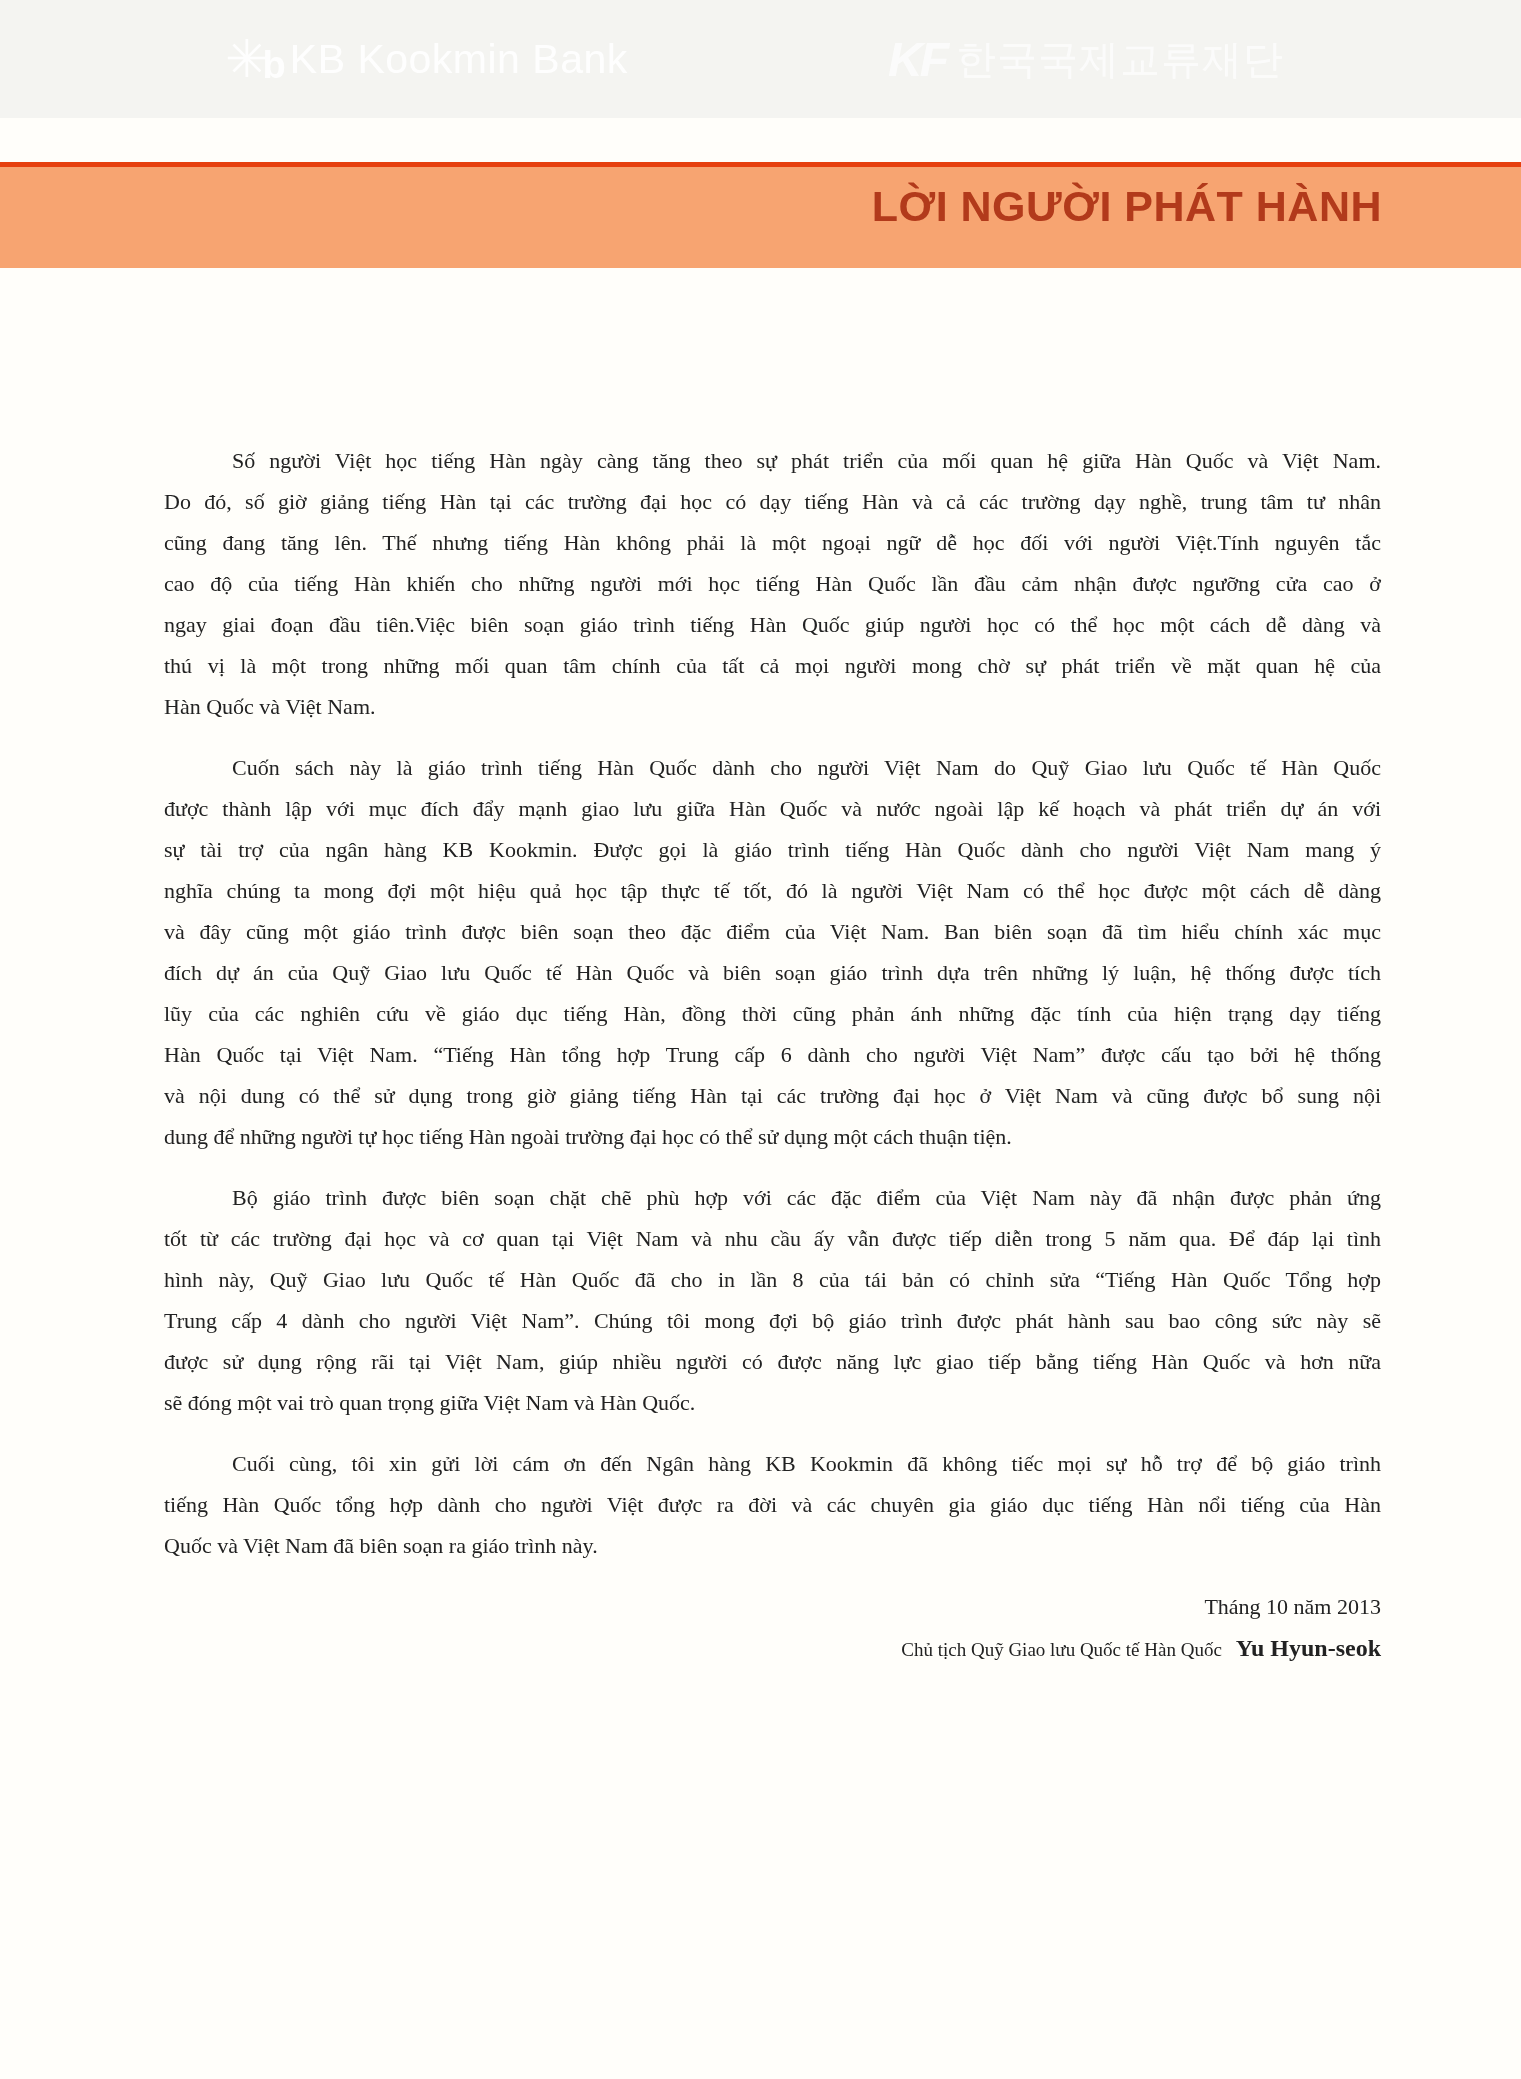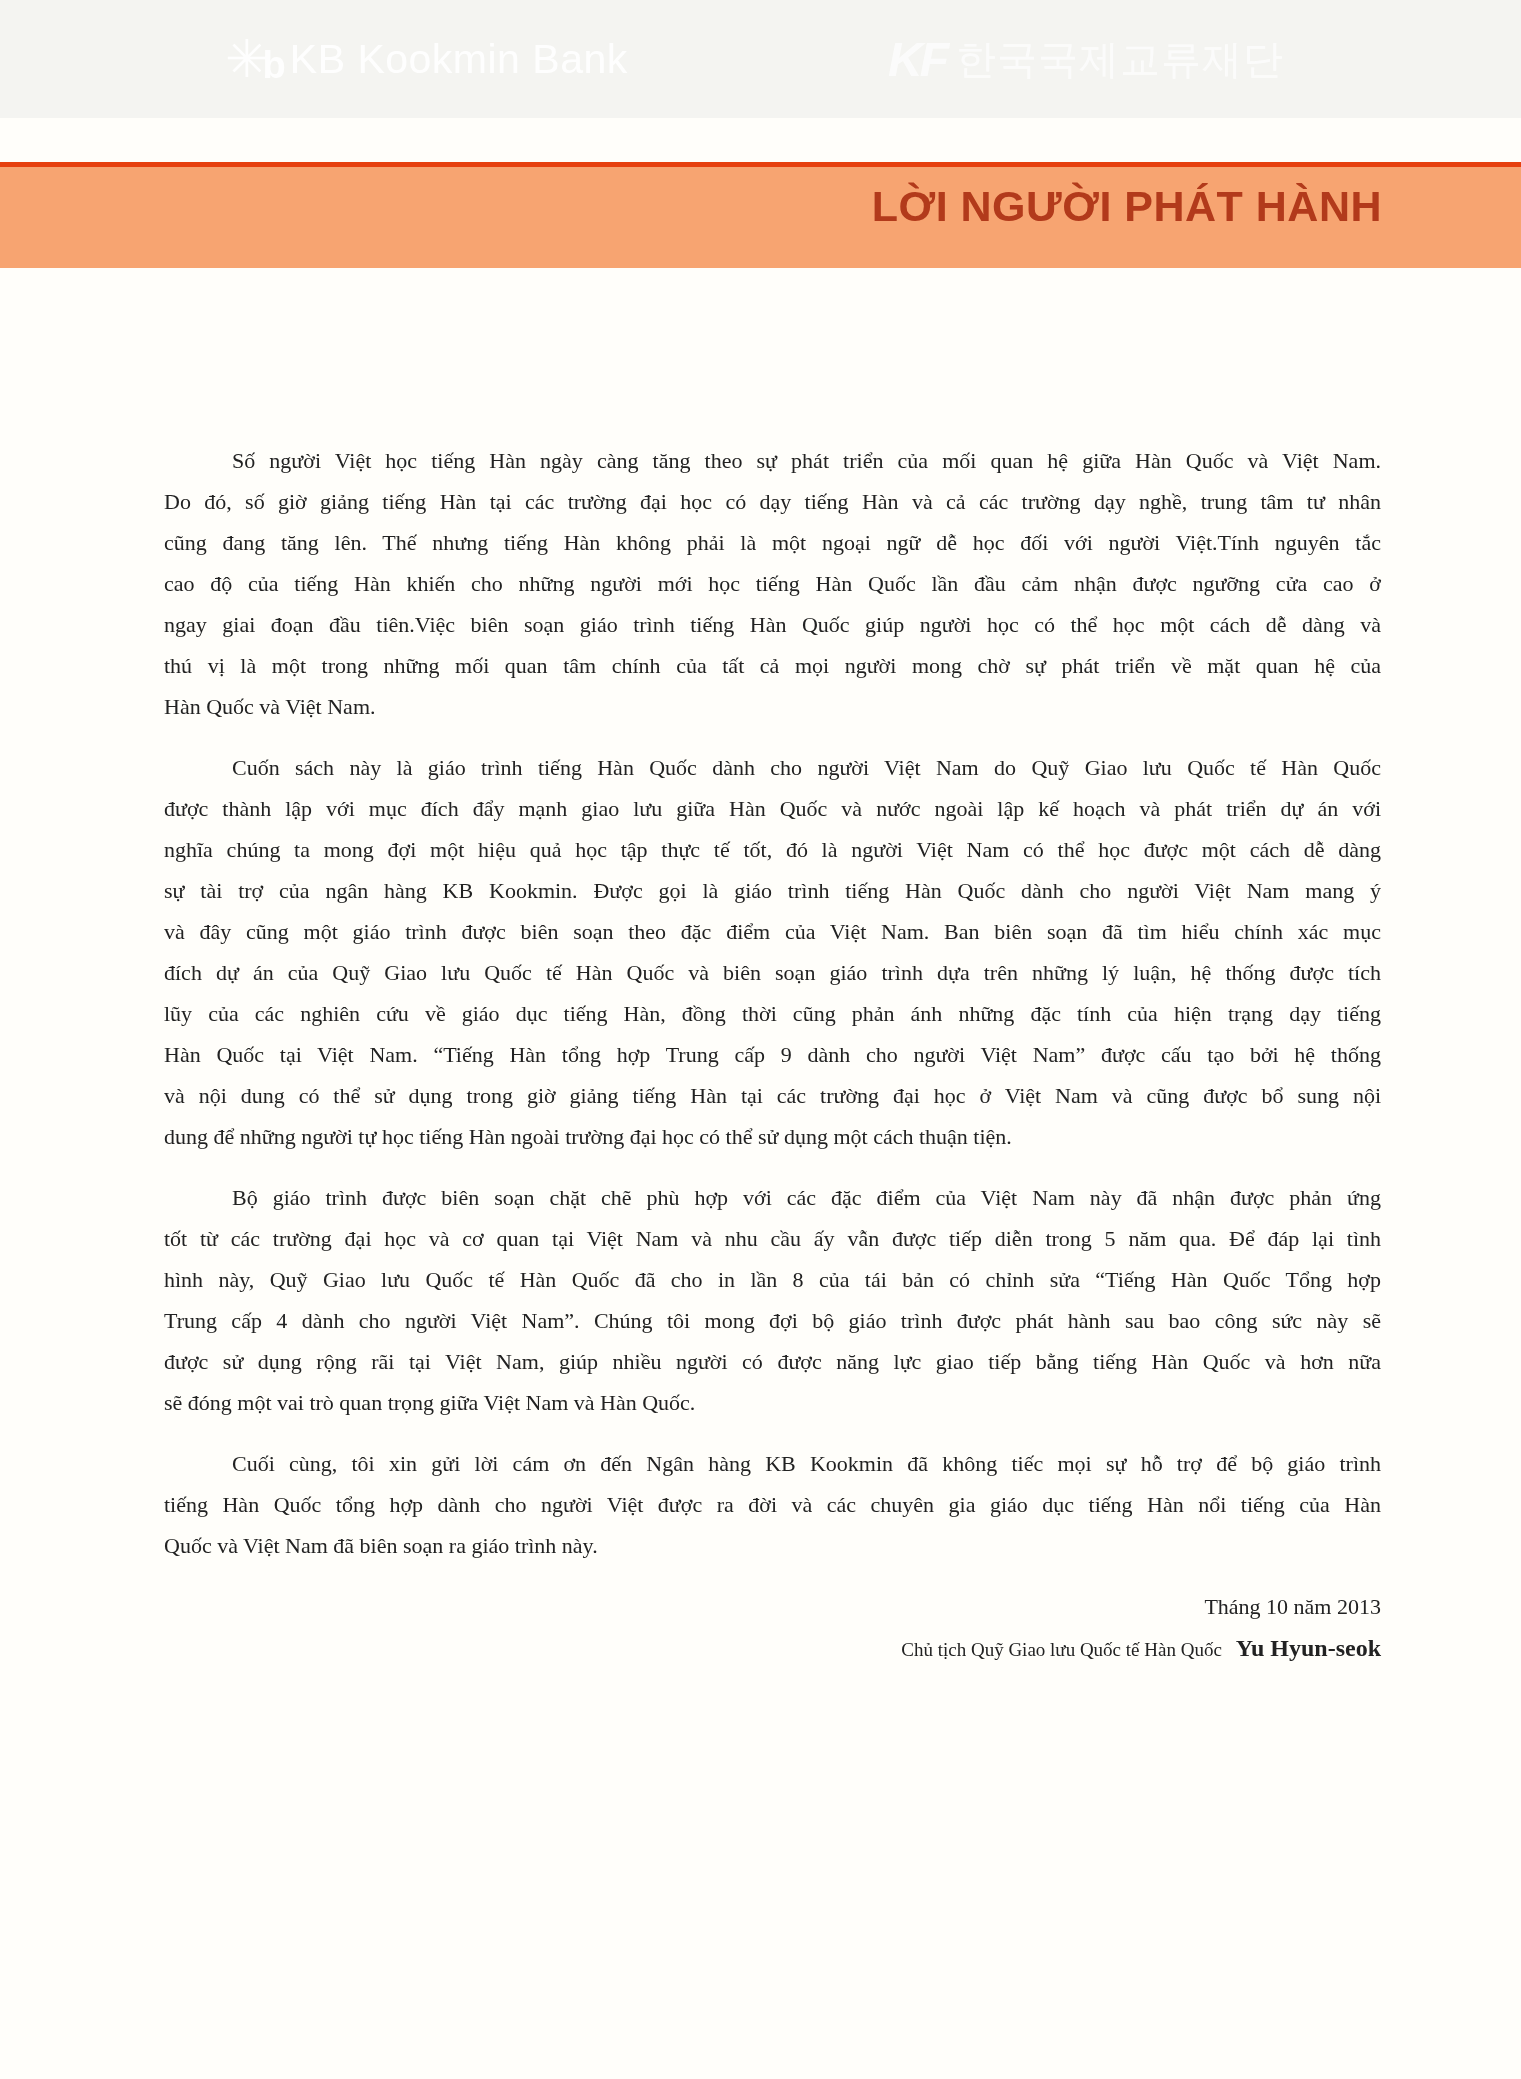--- a/index.html
+++ b/index.html
@@ -117,26 +117,26 @@
         <div class="line">Do đó, số giờ giảng tiếng Hàn tại các trường đại học có dạy tiếng Hàn và cả các trường dạy nghề, trung tâm tư nhân</div>
         <div class="line">cũng đang tăng lên. Thế nhưng tiếng Hàn không phải là một ngoại ngữ dễ học đối với người Việt.Tính nguyên tắc</div>
         <div class="line">cao độ của tiếng Hàn khiến cho những người mới học tiếng Hàn Quốc lần đầu cảm nhận được ngưỡng cửa cao ở</div>
         <div class="line">ngay giai đoạn đầu tiên.Việc biên soạn giáo trình tiếng Hàn Quốc giúp người học có thể học một cách dễ dàng và</div>
         <div class="line">thú vị là một trong những mối quan tâm chính của tất cả mọi người mong chờ sự phát triển về mặt quan hệ của</div>
         <div class="line last">Hàn Quốc và Việt Nam.</div>
       </div>
       <div class="para">
         <div class="line first">Cuốn sách này là giáo trình tiếng Hàn Quốc dành cho người Việt Nam do Quỹ Giao lưu Quốc tế Hàn Quốc</div>
         <div class="line">được thành lập với mục đích đẩy mạnh giao lưu giữa Hàn Quốc và nước ngoài lập kế hoạch và phát triển dự án với</div>
+        <div class="line">sự tài trợ của ngân hàng KB Kookmin. Được gọi là giáo trình tiếng Hàn Quốc dành cho người Việt Nam mang ý</div>
         <div class="line">nghĩa chúng ta mong đợi một hiệu quả học tập thực tế tốt, đó là người Việt Nam có thể học được một cách dễ dàng</div>
-        <div class="line">sự tài trợ của ngân hàng KB Kookmin. Được gọi là giáo trình tiếng Hàn Quốc dành cho người Việt Nam mang ý</div>
         <div class="line">và đây cũng một giáo trình được biên soạn theo đặc điểm của Việt Nam. Ban biên soạn đã tìm hiểu chính xác mục</div>
         <div class="line">đích dự án của Quỹ Giao lưu Quốc tế Hàn Quốc và biên soạn giáo trình dựa trên những lý luận, hệ thống được tích</div>
         <div class="line">lũy của các nghiên cứu về giáo dục tiếng Hàn, đồng thời cũng phản ánh những đặc tính của hiện trạng dạy tiếng</div>
-        <div class="line">Hàn Quốc tại Việt Nam. “Tiếng Hàn tổng hợp Trung cấp 9 dành cho người Việt Nam” được cấu tạo bởi hệ thống</div>
+        <div class="line">Hàn Quốc tại Việt Nam. “Tiếng Hàn tổng hợp Trung cấp 6 dành cho người Việt Nam” được cấu tạo bởi hệ thống</div>
         <div class="line">và nội dung có thể sử dụng trong giờ giảng tiếng Hàn tại các trường đại học ở Việt Nam và cũng được bổ sung nội</div>
         <div class="line last">dung để những người tự học tiếng Hàn ngoài trường đại học có thể sử dụng một cách thuận tiện.</div>
       </div>
       <div class="para">
         <div class="line first">Bộ giáo trình được biên soạn chặt chẽ phù hợp với các đặc điểm của Việt Nam này đã nhận được phản ứng</div>
         <div class="line">tốt từ các trường đại học và cơ quan tại Việt Nam và nhu cầu ấy vẫn được tiếp diễn trong 5 năm qua. Để đáp lại tình</div>
         <div class="line">hình này, Quỹ Giao lưu Quốc tế Hàn Quốc đã cho in lần 8 của tái bản có chỉnh sửa “Tiếng Hàn Quốc Tổng hợp</div>
         <div class="line">Trung cấp 4 dành cho người Việt Nam”. Chúng tôi mong đợi bộ giáo trình được phát hành sau bao công sức này sẽ</div>
         <div class="line">được sử dụng rộng rãi tại Việt Nam, giúp nhiều người có được năng lực giao tiếp bằng tiếng Hàn Quốc và hơn nữa</div>
         <div class="line last">sẽ đóng một vai trò quan trọng giữa Việt Nam và Hàn Quốc.</div>

